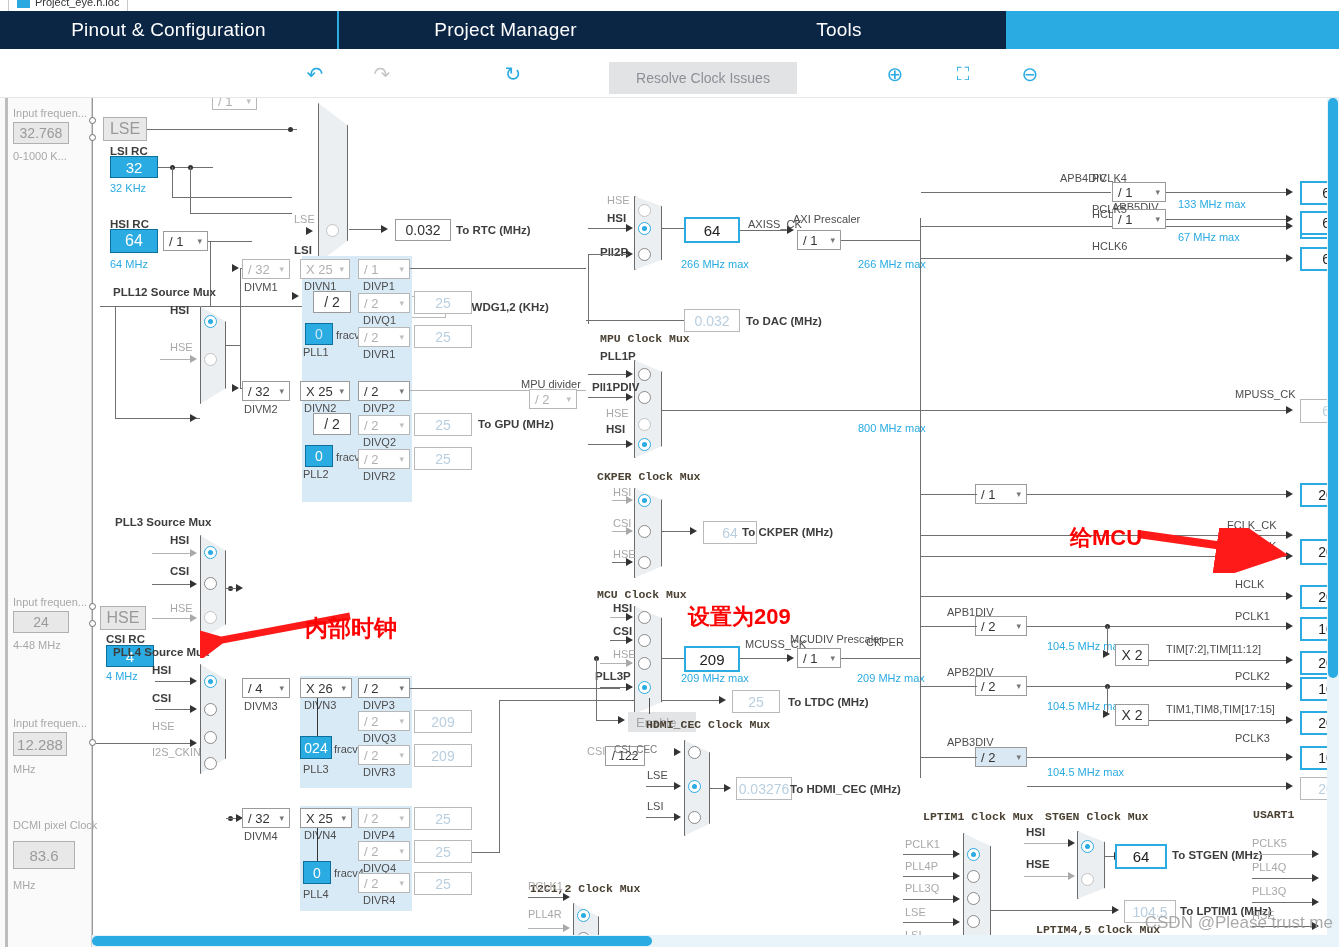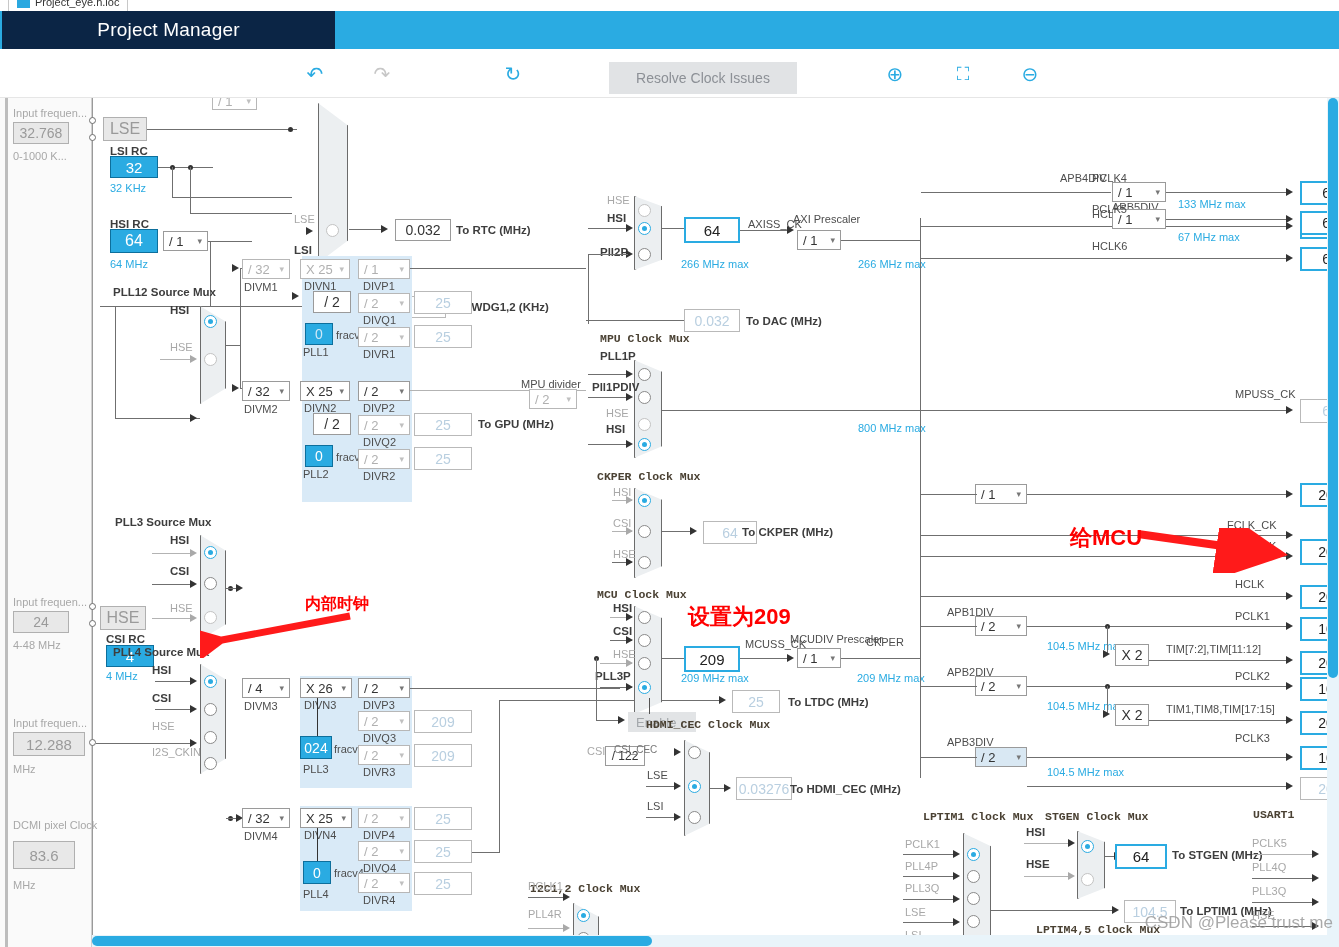--- a/index.html
+++ b/index.html
@@ -104,23 +104,29 @@
 <div id="root">
 
   <div class="titlestrip">
     <div class="tabchip">
       <span class="tabsq"></span>
       <span class="tabtxt">Project_eye.h.ioc</span>
     </div>
   </div>
 
   <div class="tabbar">
+    <div class="tab dark" style="width:337px">
+      <span>Pinout &amp; Configuration</span>
+      </div>
     <div class="tabsep"></div>
     <div class="tab dark" style="width:333px">
       <span>Project Manager</span>
+      </div>
+    <div class="tab dark" style="width:334px">
+      <span>Tools</span>
       </div>
   </div>
 
   <div class="toolbar">
     <div class="tb-icon" style="left:302px">↶</div>
     <div class="tb-icon grey" style="left:369px">↷</div>
     <div class="tb-icon" style="left:500px">↻</div>
     <div class="tb-icon" style="left:882px">⊕</div>
     <div class="tb-icon" style="left:950px;color:#2aabe2;font-size:18px">⛶</div>
     <div class="tb-icon" style="left:1017px">⊖</div>
@@ -136,21 +142,21 @@
 
     <div class="abs lbl-g" style="left:13px;top:9px">Input frequen...</div>
     <div class="vbox greyfill" style="left:13px;top:24px;width:56px;height:22px;font-size:14px">32.768</div>
     <div class="abs lbl-g" style="left:13px;top:52px">0-1000 K...</div>
 
     <div class="abs lbl-g" style="left:13px;top:498px">Input frequen...</div>
     <div class="vbox greyfill" style="left:13px;top:513px;width:56px;height:22px;font-size:14px">24</div>
     <div class="abs lbl-g" style="left:13px;top:541px">4-48 MHz</div>
 
     <div class="abs lbl-g" style="left:13px;top:619px">Input frequen...</div>
-    <div class="vbox greyfill" style="left:13px;top:634px;width:72px;height:24px;font-size:15px">12.288</div>
+    <div class="vbox greyfill" style="left:13px;top:634px;width:54px;height:24px;font-size:15px">12.288</div>
     <div class="abs lbl-g" style="left:13px;top:665px">MHz</div>
 
     <div class="abs lbl-g" style="left:13px;top:721px">DCMI pixel Clock</div>
     <div class="vbox greyfill" style="left:13px;top:743px;width:62px;height:28px;font-size:15px">83.6</div>
     <div class="abs lbl-g" style="left:13px;top:781px">MHz</div>
 
     <div class="ln v" style="left:92px;top:0;height:849px;background:#9a9a9a"></div>
 
     <div class="onode" style="left:89px;top:19px"></div>
     <div class="onode" style="left:89px;top:36px"></div>
@@ -746,21 +752,21 @@
     <div class="abs lbl-g" style="left:1252px;top:836px">CSI</div>
 
     <svg class="abs" style="left:200px;top:510px;width:200px;height:50px;pointer-events:none">
       <defs>
           <marker id="ah1" markerWidth="9" markerHeight="9" refX="1" refY="4.5" orient="auto">
         <polygon points="9,0 0,4.5 9,9" fill="#ff1a1a"></polygon>
           </marker>
         </defs>
       <line x1="150" y1="8" x2="22" y2="32" stroke="#ff1a1a" stroke-width="7" marker-end="url(#ah1)"></line>
     </svg>
-    <div class="redtxt" style="left:305px;top:496px;font-size:16px">内部时钟</div>
+    <div class="redtxt" style="left:305px;top:515px;font-size:23px">内部时钟</div>
 
     <div class="redtxt" style="left:688px;top:504px;font-size:22px">设置为209</div>
 
     <svg class="abs" style="left:1130px;top:430px;width:200px;height:45px;pointer-events:none">
       <defs>
           <marker id="ah2" markerWidth="9" markerHeight="9" refX="8" refY="4.5" orient="auto">
         <polygon points="0,0 9,4.5 0,9" fill="#ff1a1a"></polygon>
           </marker>
         </defs>
       <line x1="8" y1="6" x2="150" y2="26" stroke="#ff1a1a" stroke-width="8" marker-end="url(#ah2)"></line>

